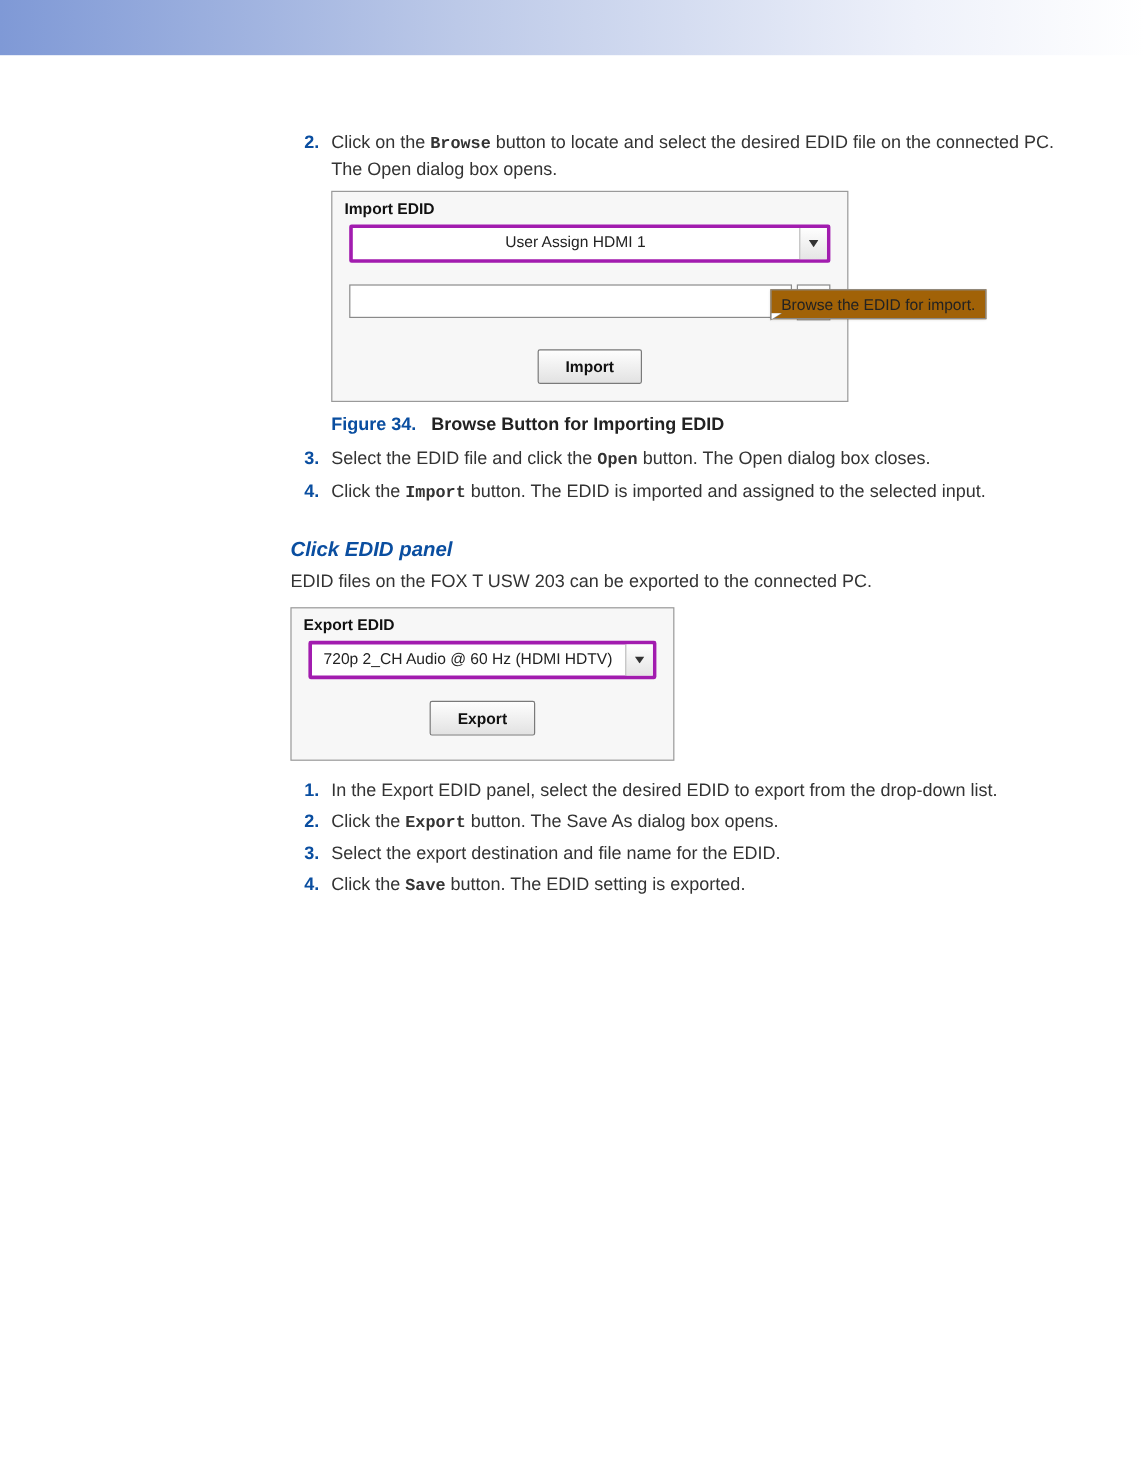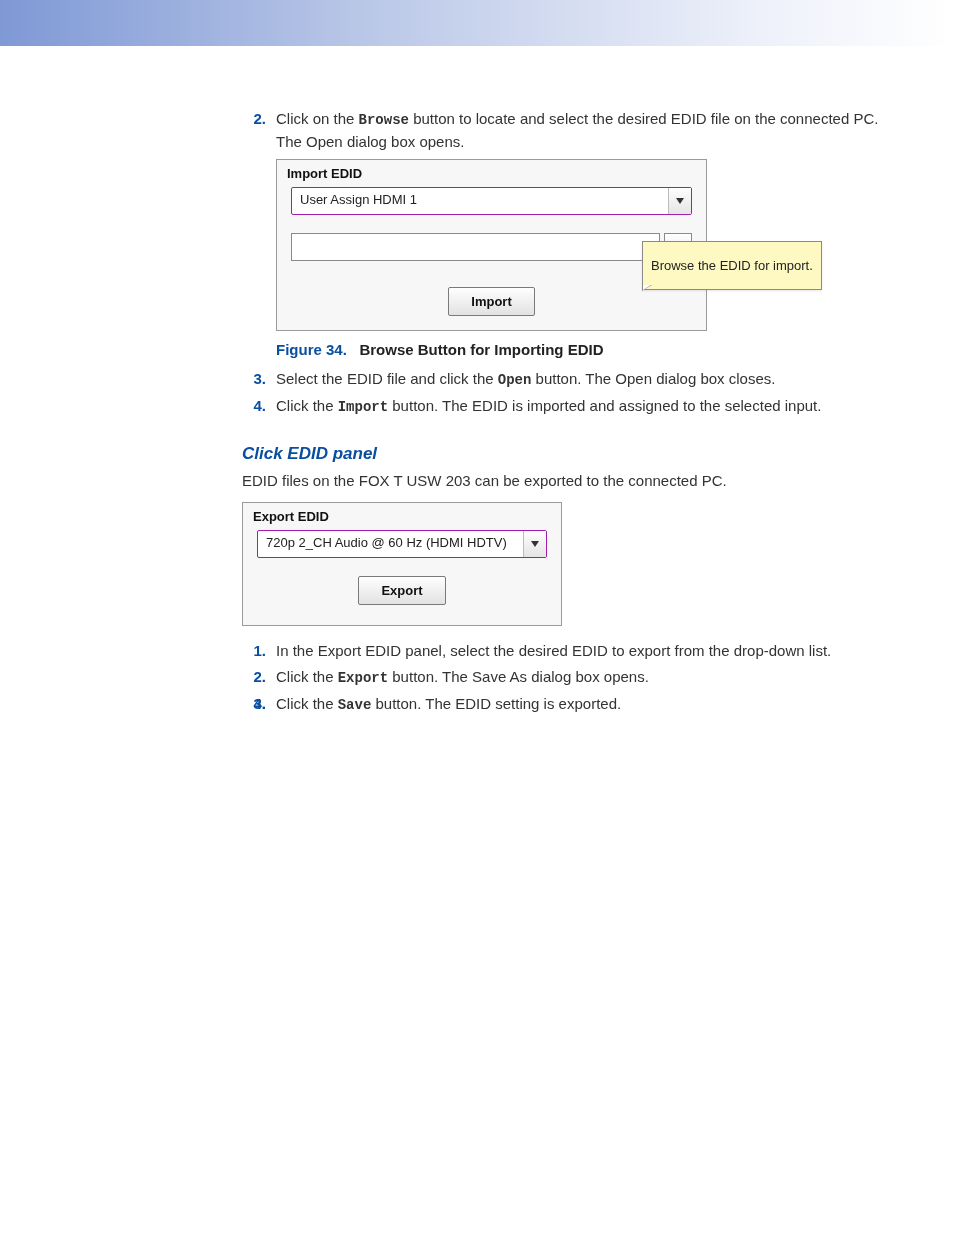--- a/index.html
+++ b/index.html
@@ -12,29 +12,29 @@
   .code{font-family:"Courier New",monospace;font-weight:bold;font-size:14px;}
   .figcap{margin:10px 0 10px 34px;font-size:15px;}
   .figcap .figlabel{color:#0a4ea0;font-weight:bold;}
   .figcap .figtitle{font-weight:bold;color:#222;}
   .h3{font-size:17px;font-weight:bold;font-style:italic;color:#0a4ea0;margin:26px 0 6px 0;}
   .para{font-size:15px;line-height:22px;color:#333;margin:4px 0 10px 0;}
   
   .panel{border:1px solid #9a9a9a;background:#f7f7f7;box-sizing:border-box;}
   .panel .title{font-weight:bold;font-size:13px;padding:6px 10px;color:#111;}
   .panel .body{padding:0 14px 14px 14px;}
-  .combo{position:relative;border:1px solid #a21caf;background:#fff;height:26px;line-height:24px;font-size:13px;padding:0 32px 0 8px;color:#222;border-radius:2px;}
+  .combo{position:relative;border:3px solid #a21caf;background:#fff;height:26px;line-height:24px;font-size:13px;padding:0 32px 0 8px;color:#222;border-radius:2px;text-align:center;}
   .combo .caret{position:absolute;right:0;top:0;bottom:0;width:22px;border-left:1px solid #bbb;background:linear-gradient(#fefefe,#e5e5e5);display:flex;align-items:center;justify-content:center;}
   .caret svg{width:8px;height:6px;}
   .browseRow{display:flex;margin-top:18px;}
   .pathbox{flex:1;border:1px solid #8a8a8a;background:#fff;height:26px;}
   .browsebtn{width:26px;height:28px;margin-left:4px;border:1px solid #8a8a8a;background:linear-gradient(#fefefe,#e5e5e5);font-size:11px;letter-spacing:2px;display:flex;align-items:center;justify-content:center;cursor:pointer;}
   .centerBtn{display:flex;justify-content:center;margin-top:24px;}
   .btn{border:1px solid #7a7a7a;background:linear-gradient(#fefefe,#e2e2e2);font-size:13px;font-weight:bold;padding:6px 22px;cursor:pointer;color:#111;border-radius:2px;}
-  .tooltip{position:absolute;border:1px solid #8a8a8a;background:#fef9c3;padding:16px 8px;font-size:13px;white-space:nowrap;box-shadow:0 1px 2px rgba(0,0,0,0.1);}
+  .tooltip{position:absolute;border:1px solid #8a8a8a;background:#a16207;padding:4px 8px;font-size:13px;white-space:nowrap;box-shadow:0 1px 2px rgba(0,0,0,0.1);}
   .tooltip .tail{position:absolute;left:-1px;bottom:-6px;width:10px;height:10px;}
   .tooltip .tail:before{content:"";position:absolute;left:0;top:0;border-top:6px solid #8a8a8a;border-right:10px solid transparent;}
   .tooltip .tail:after{content:"";position:absolute;left:1px;top:0;border-top:5px solid #fff;border-right:8px solid transparent;}
   .footer{position:absolute;left:0;right:72px;bottom:52px;text-align:right;font-size:13px;}
   .footer .ft{font-weight:bold;color:#0a4ea0;}
   .footer .pg{color:#0a4ea0;font-weight:bold;margin-left:14px;}
   
   .importWrap{position:relative;margin-left:34px;margin-top:6px;margin-bottom:4px;}
   .importPanel{width:431px;}
   .exportPanel{width:320px;margin-left:0;}
@@ -126,20 +126,21 @@
       <li class="li">
         <span class="num">1.</span>
         <span>In the Export EDID panel, select the desired EDID to export from the drop-down list.</span>
       </li>
       <li class="li">
         <span class="num">2.</span>
         <span>Click the </span><span class="code">Export</span><span> button. The Save As dialog box opens.</span>
       </li>
       <li class="li">
         <span class="num">3.</span>
+        <span>Select the export destination and file name for the EDID.</span>
       </li>
       <li class="li">
         <span class="num">4.</span>
         <span>Click the </span><span class="code">Save</span><span> button. The EDID setting is exported.</span>
       </li>
     </ul>
 
   </div>
 
 </div>

